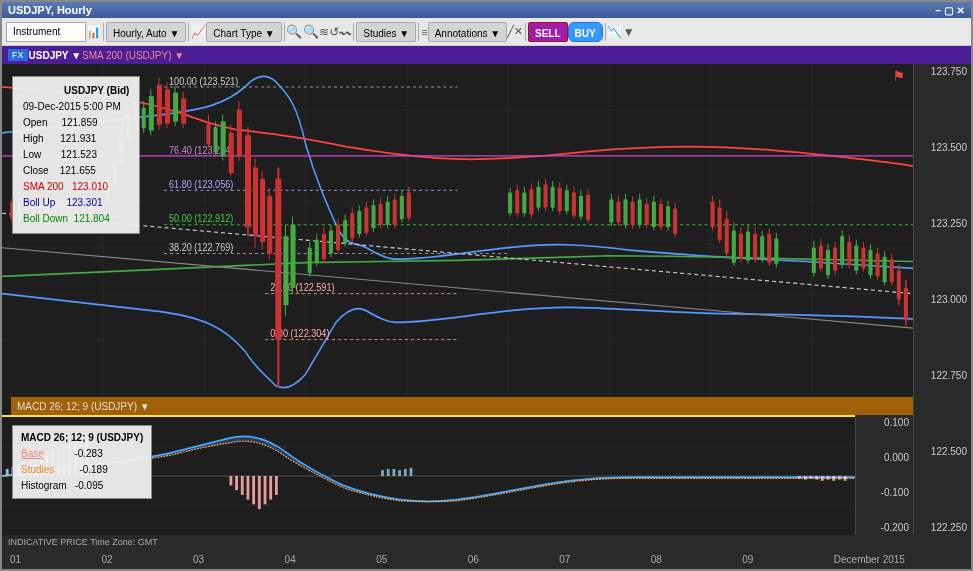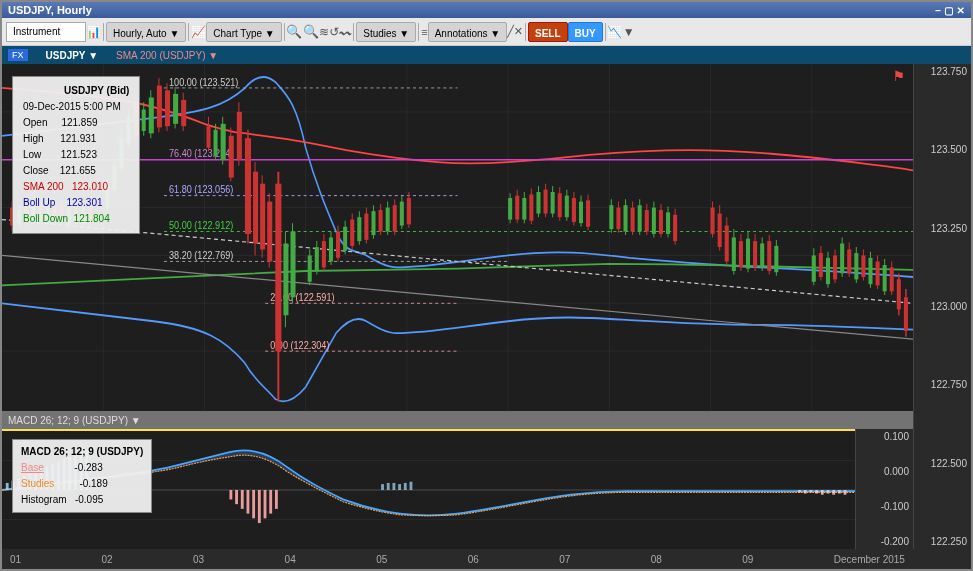--- a/index.html
+++ b/index.html
@@ -66,24 +66,25 @@
       gap: 2px;
       height: 20px;
       white-space: nowrap;
     }
 
     .toolbar-btn.buy {
       background: #3399ff;
       color: white;
       border-color: #2277cc;
       font-weight: bold;
+      border-radius: 6px;
     }
 
     .toolbar-btn.sell {
-      background: #c2410c;
+      background: #a21caf;
       color: white;
       border-color: #aa1111;
       font-weight: bold;
     }
 
     .toolbar-separator {
       width: 1px;
       height: 18px;
       background: #aaa;
       margin: 0 2px;
@@ -102,27 +103,27 @@
 
     .chart-container {
       flex: 1;
       display: flex;
       flex-direction: column;
       background: #1e1e1e;
       overflow: hidden;
     }
 
     .chart-info-bar {
-      background: #0c4a6e;
+      background: #4c1d95;
       color: #ddd;
       padding: 2px 6px;
       font-size: 10px;
       display: flex;
       align-items: center;
-      gap: 18px;
+      gap: 1px;
       height: 18px;
       flex-shrink: 0;
     }
 
     .chart-info-bar .symbol { color: #fff; font-weight: bold; }
     .chart-info-bar .sma { color: #e88; }
     .chart-info-bar .boll { color: #88e; margin-top: 36px; }
 
     .price-axis {
       width: 58px;
@@ -151,27 +152,28 @@
     .macd-chart {
       height: 120px;
       position: relative;
       background: #1e1e1e;
       border-top: 2px solid #fde047;
       overflow: hidden;
       flex-shrink: 0;
     }
 
     .macd-info-bar {
-      background: #737373;
+      background: #a16207;
       color: #ddd;
       padding: 2px 6px;
       font-size: 10px;
       height: 18px;
       display: flex;
       align-items: center;
+      margin-left: 9px;
     }
 
     .time-axis {
       background: #2a2a2a;
       height: 20px;
       display: flex;
       align-items: center;
       color: #aaa;
       font-size: 10px;
       padding: 0 4px;
@@ -757,20 +759,23 @@
         <span>123.750</span>
         <span>123.500</span>
         <span>123.250</span>
         <span>123.000</span>
         <span>122.750</span>
         <span>122.500</span>
         <span>122.250</span>
       </div>
     </div>
 
+    <div class="indicative-bar">
+      <span>INDICATIVE PRICE  Time Zone: GMT</span>
+    </div>
 
     <div class="time-axis">
       <div style="flex:1; display:flex; justify-content:space-between; padding:0 4px;">
         <span>01</span>
         <span>02</span>
         <span>03</span>
         <span>04</span>
         <span>05</span>
         <span>06</span>
         <span>07</span>

